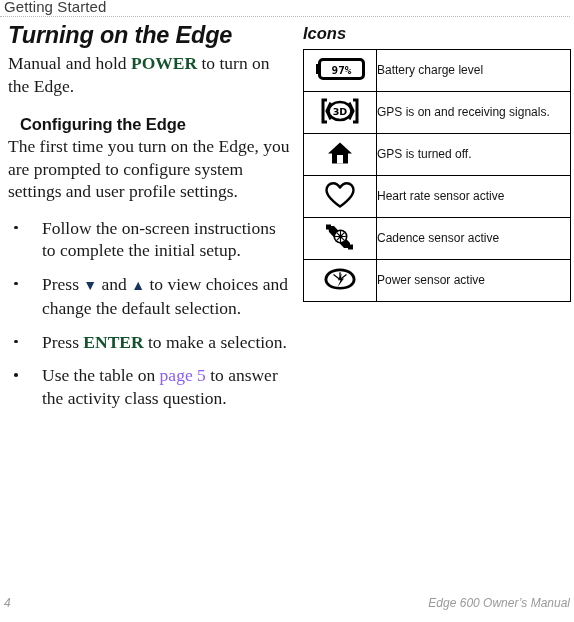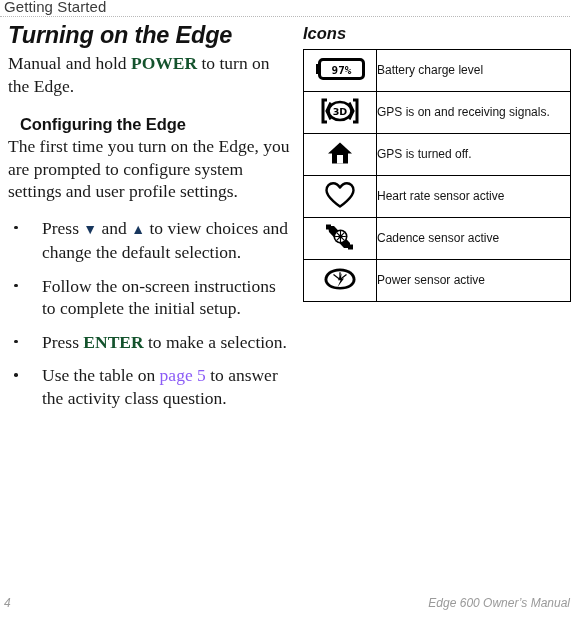--- a/index.html
+++ b/index.html
@@ -215,26 +215,26 @@
     <p class="body"><span>Manual and hold </span><span class="kbd">POWER</span><span> to turn on the Edge.</span></p>
 
     <h2 class="sub-title">Configuring the Edge</h2>
 
     <p class="body">The first time you turn on the Edge, you are prompted to configure system settings and user profile settings.</p>
 
     <ul class="bullets">
 
       <li>
         <span class="dot"></span>
-        <span>Press </span><span class="arrow">▼</span><span> and </span><span class="arrow">▲</span><span> to view choices and change the default selection.</span>
+        <span>Follow the on-screen instructions to complete the initial setup.</span>
       </li>
 
       <li>
         <span class="dot"></span>
-        <span>Follow the on-screen instructions to complete the initial setup.</span>
+        <span>Press </span><span class="arrow">▼</span><span> and </span><span class="arrow">▲</span><span> to view choices and change the default selection.</span>
       </li>
 
       <li>
         <span class="dot"></span>
         <span>Press </span><span class="kbd">ENTER</span><span> to make a selection.</span>
       </li>
 
       <li>
         <span class="dot"></span>
         <span>Use the table on </span><span class="xref">page 5</span><span> to answer the activity class question.</span>

